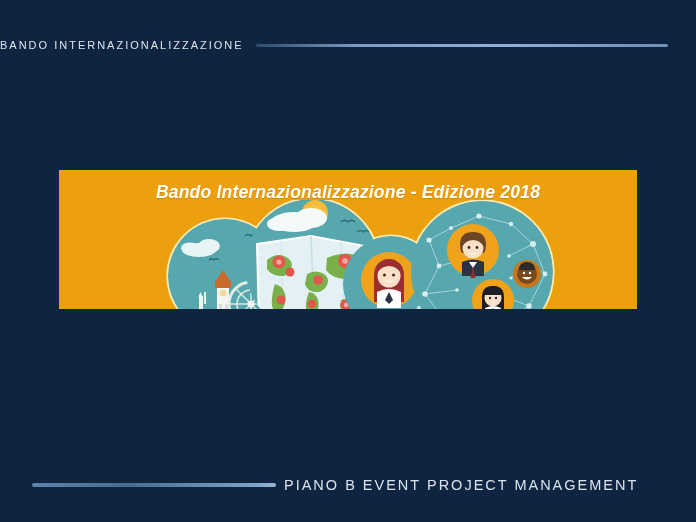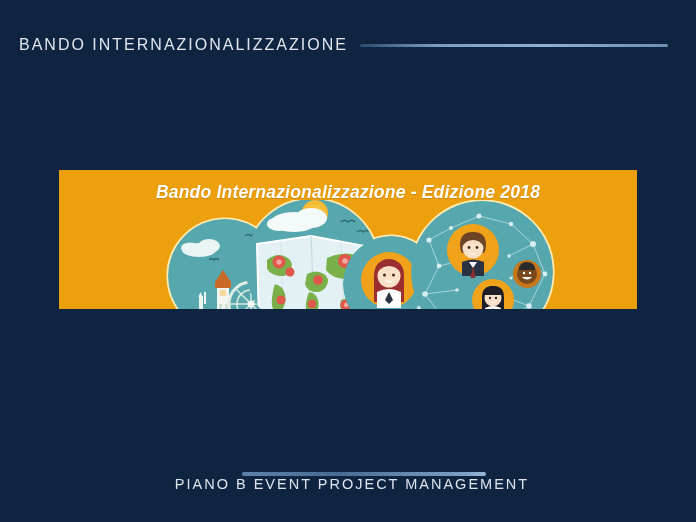--- a/index.html
+++ b/index.html
@@ -19,23 +19,22 @@
   .slide-header {
     position: absolute;
     left: 0;
     top: 30px;
     width: 696px;
     height: 30px;
     display: flex;
     align-items: center;
   }
   .header-title {
-    margin-left: 19px;
     color: #dfe6ee;
-    font-size: 16px;
+    font-size: 11px;
     letter-spacing: 2.0px;
     font-weight: 400;
     white-space: nowrap;
     text-transform: uppercase;
   }
   .header-rule {
     flex: 1;
     height: 3px;
     margin-left: 12px;
     margin-right: 28px;
@@ -45,21 +44,20 @@
 
   
   .slide-footer {
     position: absolute;
     left: 0;
     bottom: 24px;
     width: 696px;
     height: 26px;
     display: flex;
     align-items: center;
-    flex-direction: column;
   }
   .footer-rule {
     width: 244px;
     margin-left: 32px;
     height: 3.5px;
     background: linear-gradient(to right, #5d82ab 0%, #476c93 40%, #7fa2c8 92%, #9ab8d8 100%);
     border-radius: 2px;
   }
   .footer-title {
     margin-left: 8px;

